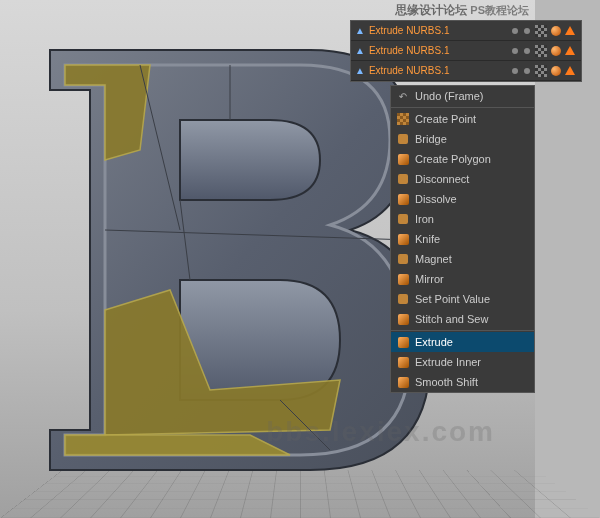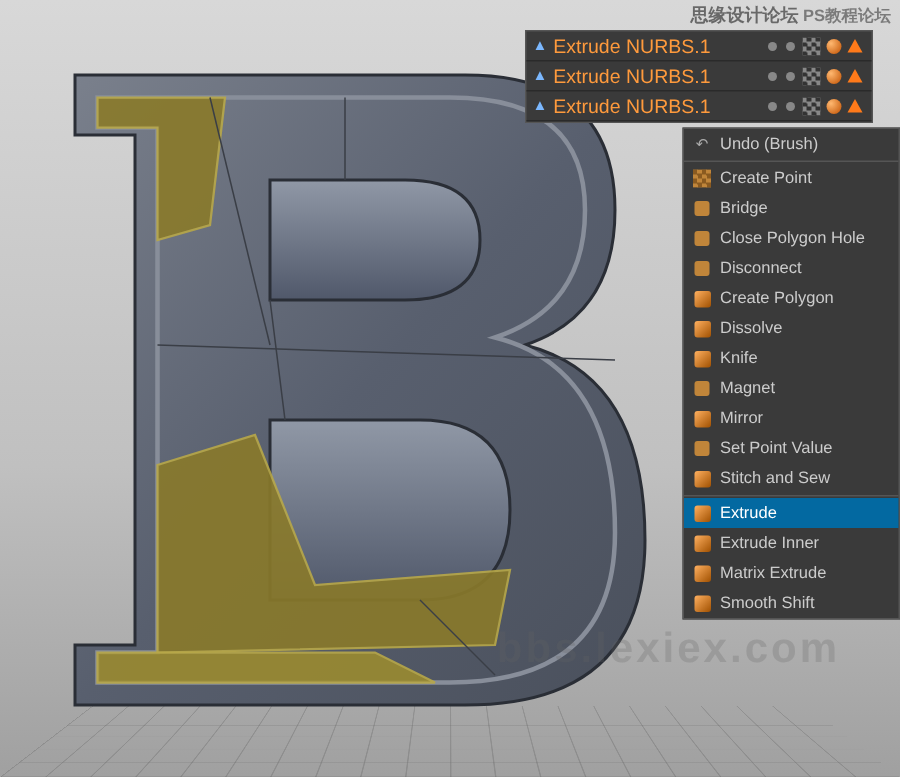--- a/index.html
+++ b/index.html
@@ -1,33 +1,33 @@
 <!DOCTYPE html>
 <html><head>
 <meta charset="utf-8">
 <style>
 html,body{margin:0;padding:0;width:600px;height:518px;overflow:hidden;font-family:Arial,sans-serif;font-size:11px;background:#b8b8b8}
-.viewport{position:absolute;left:0;top:0;width:600px;height:518px;background:linear-gradient(to bottom,#d8d8d8 0%,#c0c0c0 60%,#a0a0a0 100%)}
+.viewport{position:absolute;left:0;top:0;width:535px;height:518px;background:linear-gradient(to bottom,#d8d8d8 0%,#c0c0c0 60%,#a0a0a0 100%)}
 .grid{position:absolute;left:0;bottom:0;width:600px;height:120px;background-image:repeating-linear-gradient(90deg,rgba(80,80,80,.25) 0,rgba(80,80,80,.25) 1px,transparent 1px,transparent 30px),repeating-linear-gradient(0deg,rgba(80,80,80,.15) 0,rgba(80,80,80,.15) 1px,transparent 1px,transparent 20px);transform:perspective(400px) rotateX(60deg);transform-origin:bottom}
 .letter{position:absolute;left:30px;top:30px;width:420px;height:460px}
 .letter svg{width:100%;height:100%}
 .watermark-top{position:absolute;right:6px;top:2px;color:rgba(30,30,30,.5);font-size:11px;font-weight:bold}
 .watermark-top .cn{color:rgba(30,30,30,.6);font-size:12px}
 .watermark-big{position:absolute;right:40px;bottom:70px;color:rgba(100,100,100,.25);font-size:28px;font-weight:bold;letter-spacing:2px}
 .obj-panel{position:absolute;left:350px;top:20px;background:#3a3a3a;border:1px solid #555;width:230px}
 .obj-row{display:flex;align-items:center;height:19px;padding:0 4px;border-bottom:1px solid #2a2a2a}
 .tri{color:#7bb8ff;margin-right:4px;font-size:10px}
-.obj-label{color:#ff9a3c;font-size:13px;flex:1}
+.obj-label{color:#ff9a3c;font-size:10px;flex:1}
 .dot{width:6px;height:6px;border-radius:50%;background:#888;margin:0 3px}
 .chk{width:12px;height:12px;background:repeating-conic-gradient(#333 0 25%,#888 0 50%);background-size:6px 6px;margin:0 2px}
 .orb{width:10px;height:10px;border-radius:50%;background:radial-gradient(circle at 30% 30%,#ffb870,#c05000);margin:0 2px}
 .tri2{width:0;height:0;border-left:5px solid transparent;border-right:5px solid transparent;border-bottom:9px solid #ff7a1a;margin:0 2px}
 .menu{position:absolute;right:0;top:85px;width:143px;background:#3a3a3a;border:1px solid #555}
 .menu-item{display:flex;align-items:center;height:20px;padding:0 5px;color:#ccc;font-size:11px;cursor:pointer}
-.menu-item.active{background:#0369a1;color:#fff}
+.menu-item.active{background:#0c4a6e;color:#fff}
 .menu-sep{height:1px;background:#555;margin:1px 0}
 .mi-icon{width:14px;height:14px;margin-right:5px;display:flex;align-items:center;justify-content:center;font-size:10px}
 .ic-undo{color:#aaa}
 .ic-sq{width:12px;height:12px;background:repeating-conic-gradient(#c0853a 0 25%,#8a5a20 0 50%);background-size:6px 6px}
 .ic-dot{width:10px;height:10px;background:#c0853a;border-radius:2px}
 .ic-or{width:11px;height:11px;background:linear-gradient(135deg,#ffb060,#a05000);border-radius:2px}
 </style>
 </head>
 <body>
 
@@ -98,58 +98,58 @@
         <span class="dot"></span>
       <span class="chk"></span>
         <span class="orb"></span>
         <span class="tri2"></span>
     </div>
   </div>
 
   <div class="menu">
     <div class="menu-item">
         <span class="mi-icon ic-undo">↶</span>
-        <span>Undo (Brush)</span>
+        <span>Undo (Frame)</span>
       </div>
     <div class="menu-sep"></div>
     <div class="menu-item">
         <span class="mi-icon">
           <span class="ic-sq"></span>
         </span>
         <span>Create Point</span>
       </div>
     <div class="menu-item">
         <span class="mi-icon">
           <span class="ic-dot"></span>
         </span>
         <span>Bridge</span>
       </div>
     <div class="menu-item">
         <span class="mi-icon">
-          <span class="ic-dot"></span>
+          <span class="ic-or"></span>
         </span>
-        <span>Close Polygon Hole</span>
+        <span>Create Polygon</span>
       </div>
     <div class="menu-item">
         <span class="mi-icon">
           <span class="ic-dot"></span>
         </span>
         <span>Disconnect</span>
       </div>
     <div class="menu-item">
         <span class="mi-icon">
           <span class="ic-or"></span>
         </span>
-        <span>Create Polygon</span>
+        <span>Dissolve</span>
       </div>
     <div class="menu-item">
         <span class="mi-icon">
-          <span class="ic-or"></span>
+          <span class="ic-dot"></span>
         </span>
-        <span>Dissolve</span>
+        <span>Iron</span>
       </div>
     <div class="menu-item">
         <span class="mi-icon">
           <span class="ic-or"></span>
         </span>
         <span>Knife</span>
       </div>
     <div class="menu-item">
         <span class="mi-icon">
           <span class="ic-dot"></span>
@@ -184,22 +184,16 @@
     <div class="menu-item">
         <span class="mi-icon">
           <span class="ic-or"></span>
         </span>
         <span>Extrude Inner</span>
       </div>
     <div class="menu-item">
         <span class="mi-icon">
           <span class="ic-or"></span>
         </span>
-        <span>Matrix Extrude</span>
-      </div>
-    <div class="menu-item">
-        <span class="mi-icon">
-          <span class="ic-or"></span>
-        </span>
         <span>Smooth Shift</span>
       </div>
   </div>
 </div>
 
 </body></html>

